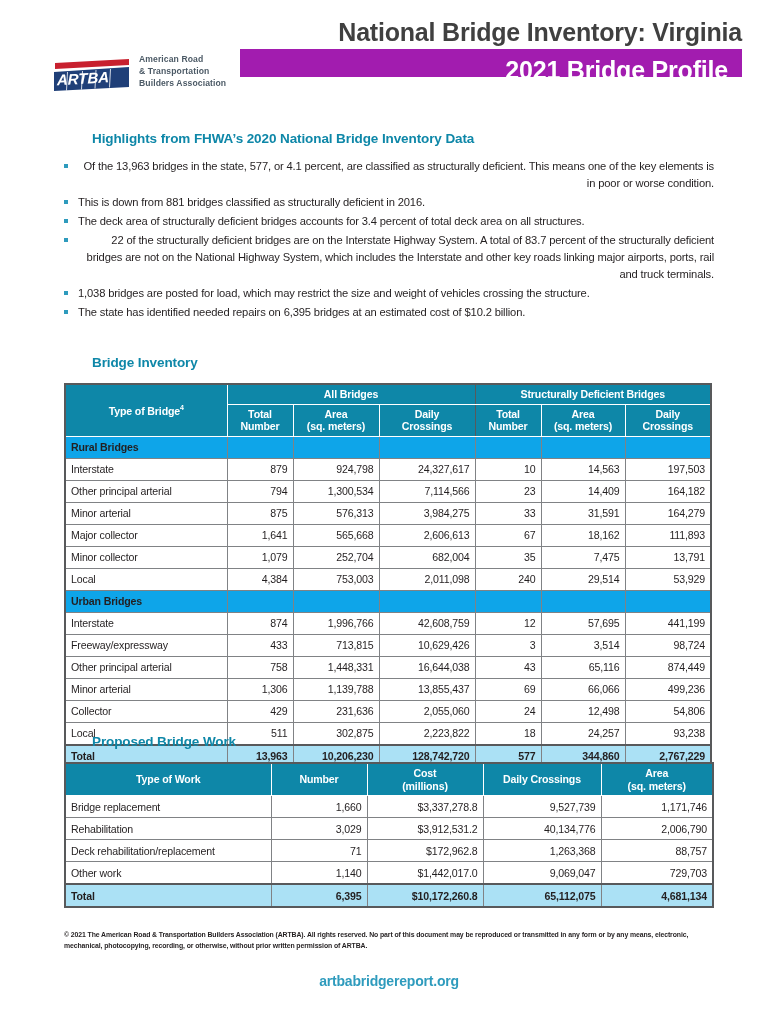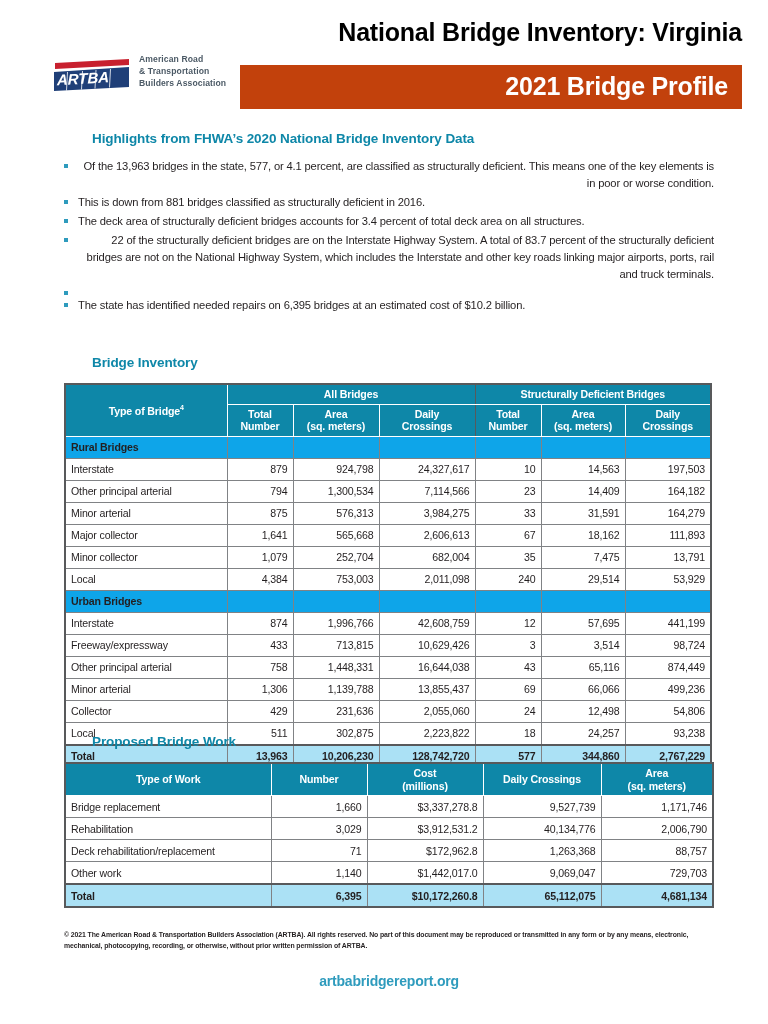--- a/index.html
+++ b/index.html
@@ -26,31 +26,31 @@
   .header {
     position: relative;
     height: 110px;
   }
   .title-main {
     position: absolute;
     right: 26px;
     top: 18px;
     font-size: 25px;
     font-weight: bold;
-    color: #000000;
+    color: #404040;
     letter-spacing: -0.2px;
     white-space: nowrap;
   }
   .title-bar {
     position: absolute;
     left: 240px;
-    top: 65px;
+    top: 49px;
     width: 502px;
-    height: 44px;
-    background: #c2410c;
+    height: 28px;
+    background: #a21caf;
   }
   .title-sub {
     position: absolute;
     right: 14px;
     top: 7px;
     font-size: 25px;
     font-weight: bold;
     color: #ffffff;
     letter-spacing: -0.2px;
     white-space: nowrap;
@@ -251,20 +251,21 @@
       <div class="bullet-row">
         <div class="bullet-sq"></div>
         <div class="bullet-text">The deck area of structurally deficient bridges accounts for 3.4 percent of total deck area on all structures.</div>
       </div>
       <div class="bullet-row">
         <div class="bullet-sq"></div>
         <div class="bullet-text">22 of the structurally deficient bridges are on the Interstate Highway System.  A total of 83.7 percent of the structurally deficient bridges are not on the National Highway System, which includes the Interstate and other key roads linking major airports, ports, rail and truck terminals.</div>
       </div>
       <div class="bullet-row">
         <div class="bullet-sq"></div>
+        <div class="bullet-text">1,038 bridges are posted for load, which may restrict the size and weight of vehicles crossing the structure.</div>
       </div>
       <div class="bullet-row">
         <div class="bullet-sq"></div>
         <div class="bullet-text">The state has identified needed repairs on 6,395 bridges at an estimated cost of $10.2 billion.</div>
       </div>
     </div>
 
   <div class="section-head" id="bridge-inventory-heading">Bridge Inventory</div>
 
   <table class="tbl-inventory">

